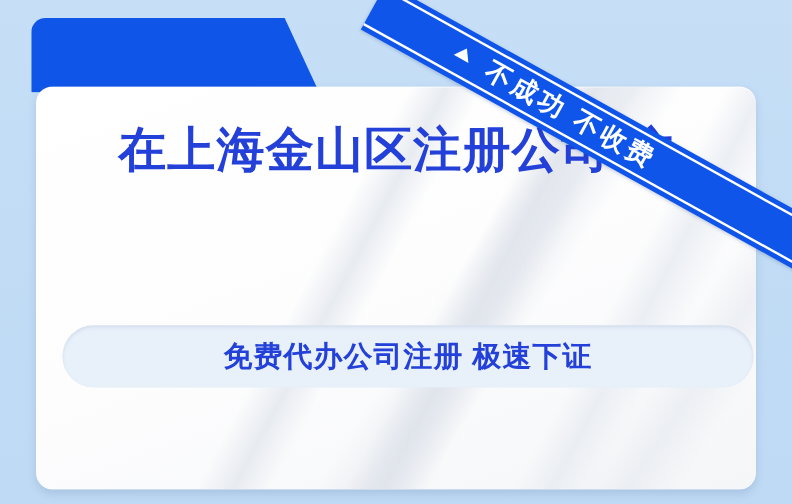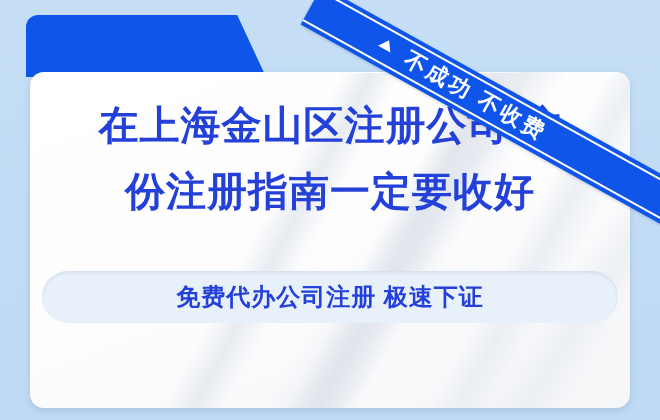--- a/index.html
+++ b/index.html
@@ -101,21 +101,21 @@
     line-height: 66px;
     letter-spacing: 1px;
     z-index: 6;
     white-space: nowrap;
   }
   .headline .line { display: block; }
 
   
   .subbar {
     position: absolute;
-    left: 42px;
+    left: 52px;
     top: 271px;
     width: 576px;
     height: 52px;
     background: #e8f0fa;
     border-radius: 26px;
     box-shadow: 0 2px 3px rgba(120,150,185,0.18) inset;
     z-index: 6;
   }
   .subbar-text {
     position: absolute;
@@ -186,21 +186,20 @@
 
   <div class="tab"></div>
   <div class="tab-label">上海壹隆</div>
 
   <div class="card">
     <div class="card-sheen"></div>
   </div>
 
   <div class="headline">
     <span class="line">在上海金山区注册公司 这</span>
-    <span class="line">份注册指南一定要收好</span>
   </div>
 
   <div class="subbar">
     <div class="subbar-text">免费代办公司注册 极速下证</div>
   </div>
 
   <div class="ribbon">
     <div class="ribbon-inner-line"></div>
     <div class="ribbon-inner-line bottom"></div>
     <div class="ribbon-marker"></div>

